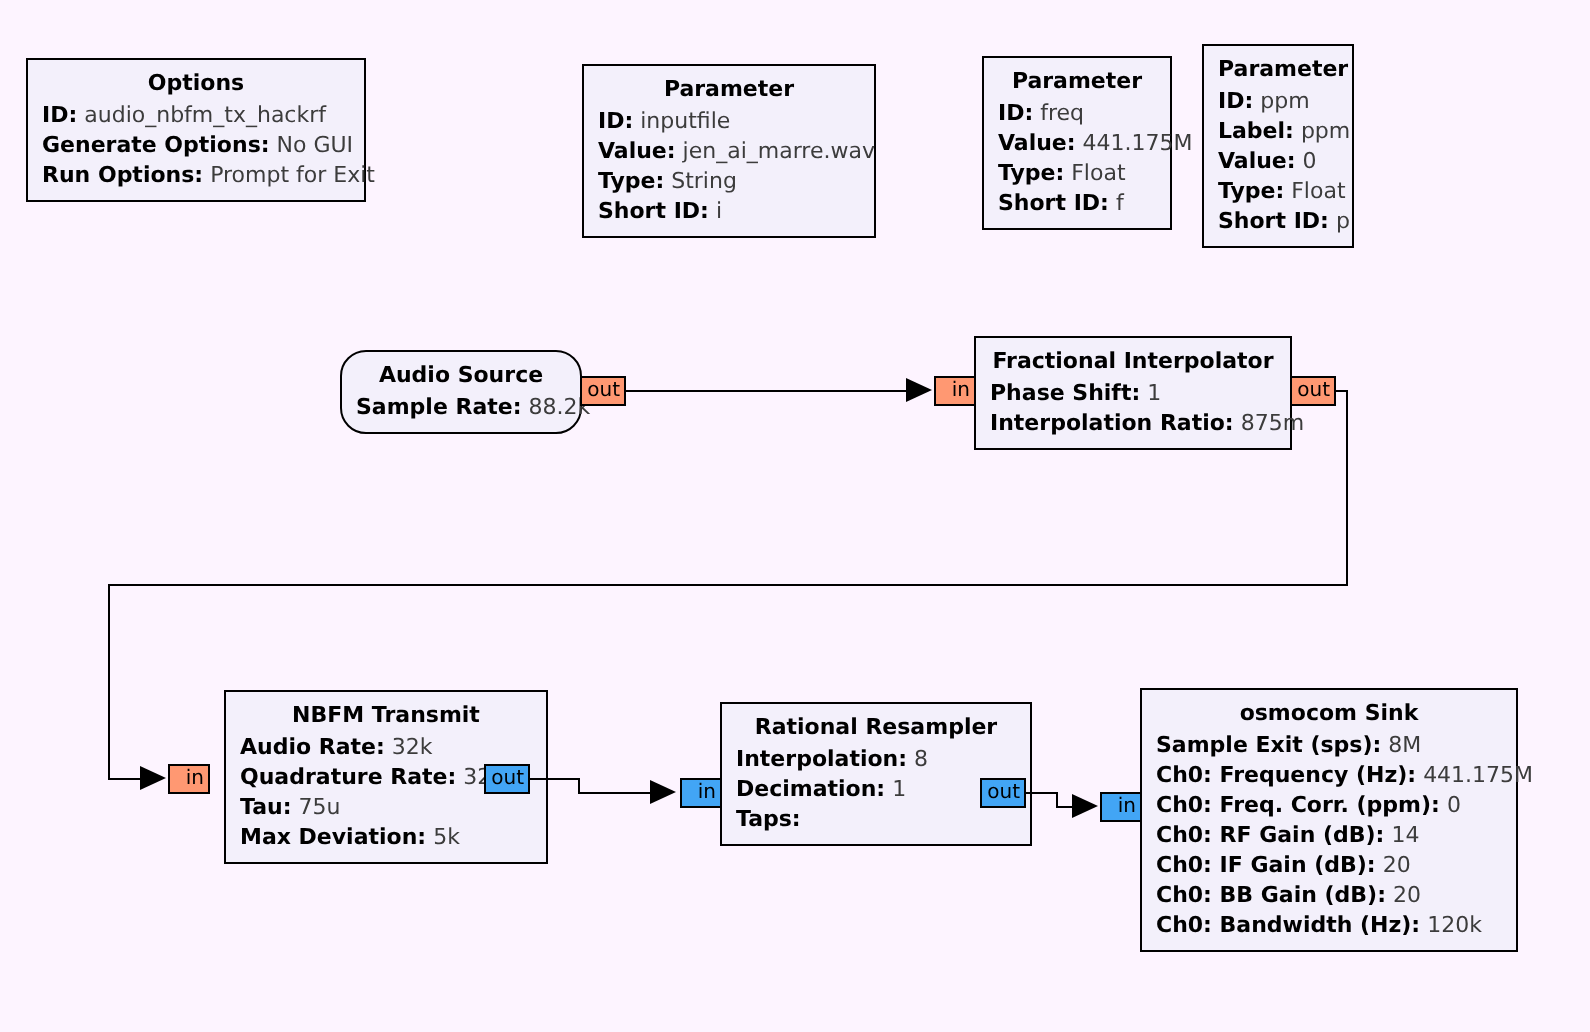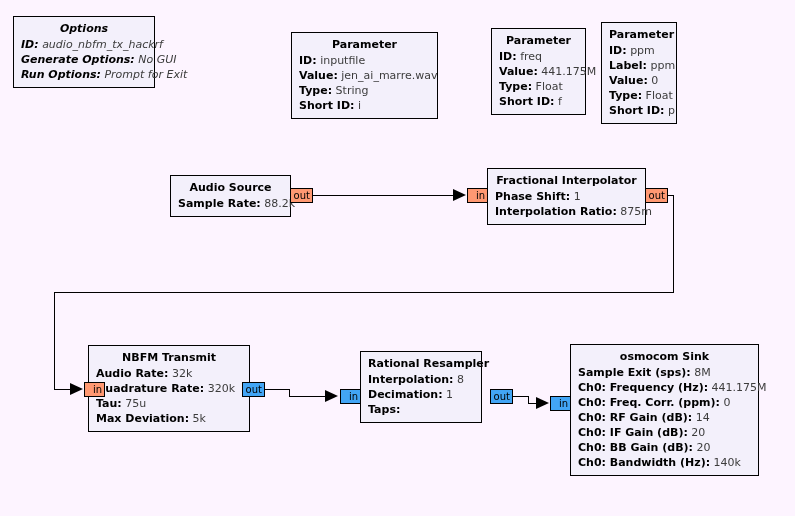--- a/index.html
+++ b/index.html
@@ -78,21 +78,21 @@
     border-top: 6px solid transparent;
     border-bottom: 6px solid transparent;
     border-left: 13px solid #000000;
   }
 </style>
 </head>
 <body>
 
 <div id="canvas">
 
-  <div class="block" style="left:13px; top:16px; width:142px;font-style:italic;">
+  <div class="block" style="left:13px; top:29px; width:170px;">
     <div class="block-title">Options</div>
     <div class="prop"><span class="k">ID:</span> <span class="v">audio_nbfm_tx_hackrf</span></div>
     <div class="prop"><span class="k">Generate Options:</span> <span class="v">No GUI</span></div>
     <div class="prop"><span class="k">Run Options:</span> <span class="v">Prompt for Exit</span></div>
   </div>
 
   <div class="block" style="left:291px; top:32px; width:147px;">
     <div class="block-title">Parameter</div>
     <div class="prop"><span class="k">ID:</span> <span class="v">inputfile</span></div>
     <div class="prop"><span class="k">Value:</span> <span class="v">jen_ai_marre.wav</span></div>
@@ -110,62 +110,62 @@
 
   <div class="block" style="left:601px; top:22px; width:76px;">
     <div class="block-title">Parameter</div>
     <div class="prop"><span class="k">ID:</span> <span class="v">ppm</span></div>
     <div class="prop"><span class="k">Label:</span> <span class="v">ppm</span></div>
     <div class="prop"><span class="k">Value:</span> <span class="v">0</span></div>
     <div class="prop"><span class="k">Type:</span> <span class="v">Float</span></div>
     <div class="prop"><span class="k">Short ID:</span> <span class="v">p</span></div>
   </div>
 
-  <div class="block" style="left:170px; top:175px; width:121px;">
+  <div class="block" style="left:170px; top:175px; width:121px;border-radius:13px;">
     <div class="block-title">Audio Source</div>
     <div class="prop"><span class="k">Sample Rate:</span> <span class="v">88.2k</span></div>
   </div>
   <div class="port float" style="left:290px; top:188px; width:23px;">out</div>
 
   <div class="block" style="left:487px; top:168px; width:159px;">
     <div class="block-title">Fractional Interpolator</div>
     <div class="prop"><span class="k">Phase Shift:</span> <span class="v">1</span></div>
     <div class="prop"><span class="k">Interpolation Ratio:</span> <span class="v">875m</span></div>
   </div>
   <div class="port float" style="left:467px; top:188px; width:21px;">in</div>
   <div class="port float" style="left:645px; top:188px; width:23px;">out</div>
 
-  <div class="block" style="left:88px; top:345px; width:162px;">
+  <div class="block" style="left:112px; top:345px; width:162px;">
     <div class="block-title">NBFM Transmit</div>
     <div class="prop"><span class="k">Audio Rate:</span> <span class="v">32k</span></div>
     <div class="prop"><span class="k">Quadrature Rate:</span> <span class="v">320k</span></div>
     <div class="prop"><span class="k">Tau:</span> <span class="v">75u</span></div>
     <div class="prop"><span class="k">Max Deviation:</span> <span class="v">5k</span></div>
   </div>
   <div class="port float" style="left:84px; top:382px; width:21px;">in</div>
   <div class="port complex" style="left:242px; top:382px; width:23px;">out</div>
 
-  <div class="block" style="left:360px; top:351px; width:122px;">
+  <div class="block" style="left:360px; top:351px; width:156px;">
     <div class="block-title">Rational Resampler</div>
     <div class="prop"><span class="k">Interpolation:</span> <span class="v">8</span></div>
     <div class="prop"><span class="k">Decimation:</span> <span class="v">1</span></div>
     <div class="prop"><span class="k">Taps:</span> <span class="v"></span></div>
   </div>
   <div class="port complex" style="left:340px; top:389px; width:21px;">in</div>
   <div class="port complex" style="left:490px; top:389px; width:23px;">out</div>
 
   <div class="block" style="left:570px; top:344px; width:189px;">
     <div class="block-title">osmocom Sink</div>
     <div class="prop"><span class="k">Sample Exit (sps):</span> <span class="v">8M</span></div>
     <div class="prop"><span class="k">Ch0: Frequency (Hz):</span> <span class="v">441.175M</span></div>
     <div class="prop"><span class="k">Ch0: Freq. Corr. (ppm):</span> <span class="v">0</span></div>
     <div class="prop"><span class="k">Ch0: RF Gain (dB):</span> <span class="v">14</span></div>
     <div class="prop"><span class="k">Ch0: IF Gain (dB):</span> <span class="v">20</span></div>
     <div class="prop"><span class="k">Ch0: BB Gain (dB):</span> <span class="v">20</span></div>
-    <div class="prop"><span class="k">Ch0: Bandwidth (Hz):</span> <span class="v">140k</span></div>
+    <div class="prop"><span class="k">Ch0: Bandwidth (Hz):</span> <span class="v">120k</span></div>
   </div>
   <div class="port complex" style="left:550px; top:396px; width:21px;">in</div>
 
   <div class="wire-h" style="left:313px; top:195px; width:141px;"></div>
   <div class="arrow" style="left:453px; top:189px;"></div>
 
   <div class="wire-h" style="left:668px; top:195px; width:6px;"></div>
   <div class="wire-v" style="left:673px; top:195px; height:98px;"></div>
   <div class="wire-h" style="left:54px; top:292px; width:620px;"></div>
   <div class="wire-v" style="left:54px; top:292px; height:98px;"></div>

